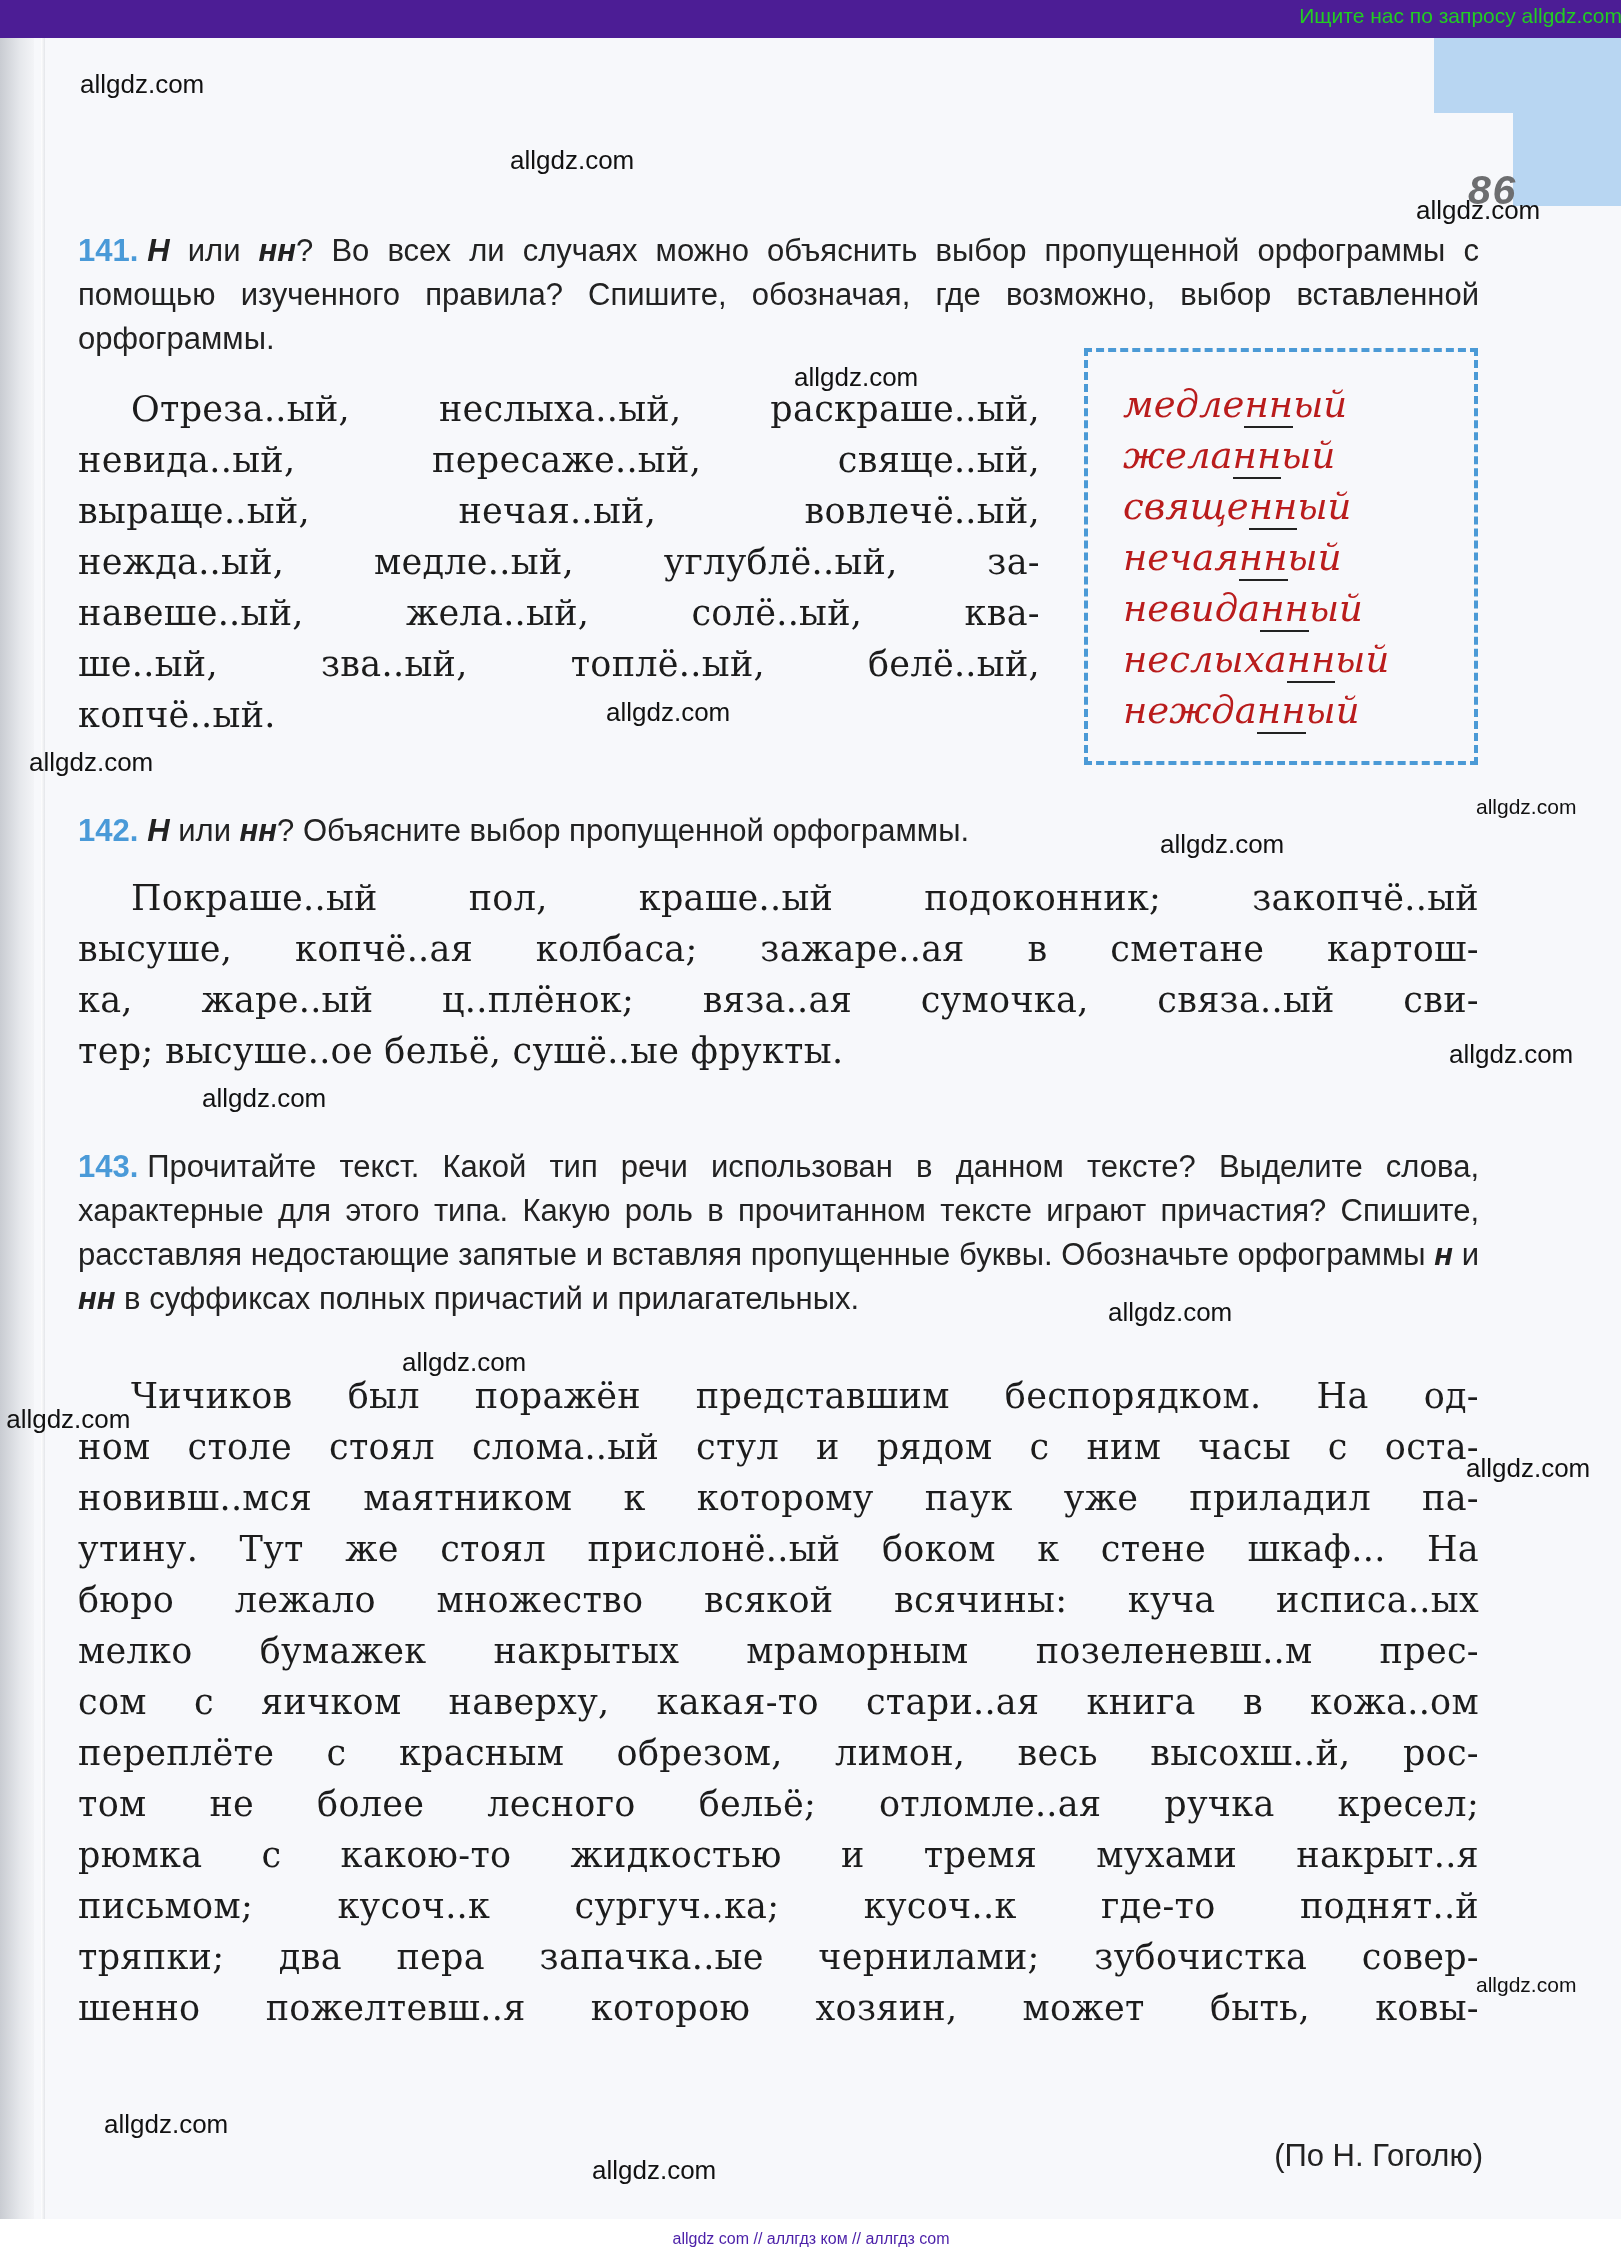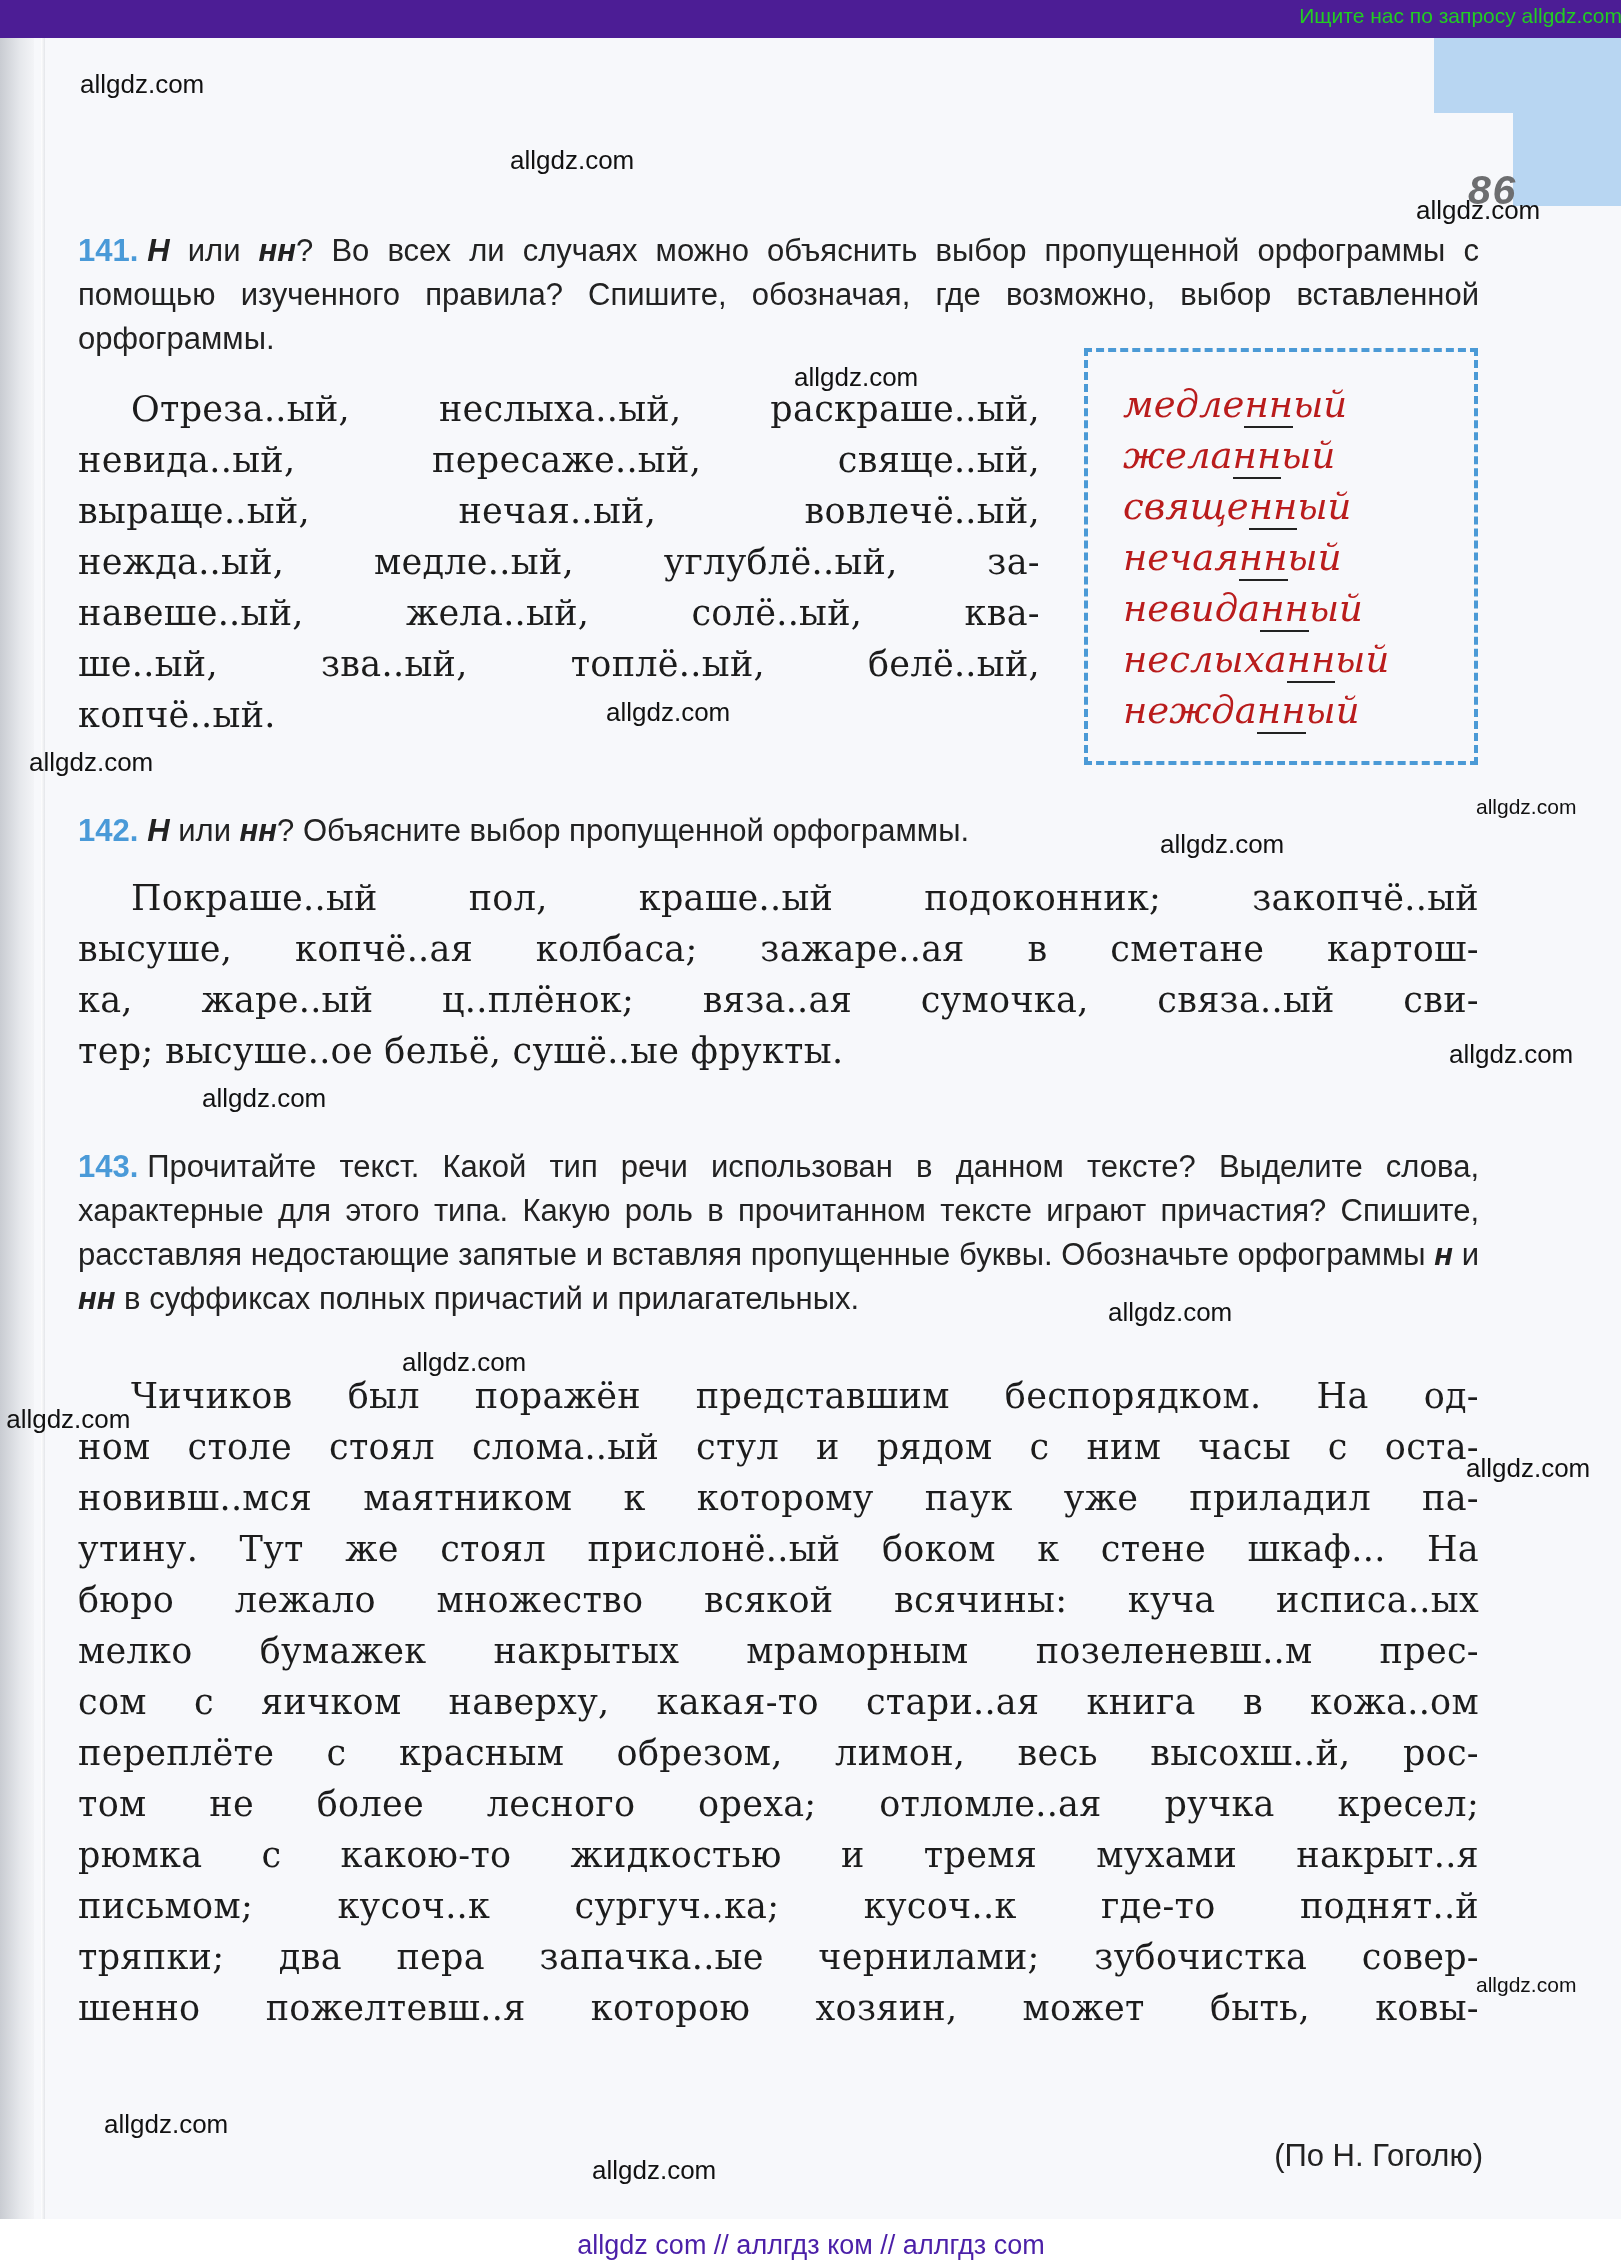--- a/index.html
+++ b/index.html
@@ -72,21 +72,21 @@
   }
   .wm {
     position:absolute; font-family:"Liberation Sans", sans-serif; font-size:26px;
     color:#111; white-space:nowrap;
   }
   .wm.small { font-size:21px; }
   .footer {
     position:absolute; left:0; top:2219px; width:1622px; height:45px; background:#ffffff;
     text-align:center;
   }
-  .footer span { display:inline-block; margin-top:10.6px; color:#4b1fa8; font-size:27px; }
+  .footer span { display:inline-block; margin-top:10.6px; color:#4b1fa8; font-size:16px; }
 </style>
 </head>
 <body>
 
 <div class="top-banner">
   <span>Ищите нас по запросу allgdz.com</span>
 </div>
 
 <div class="page">
   <div class="binding-shadow"></div>
@@ -136,21 +136,21 @@
 
   <div class="body-text" style="top:1333px; width:1401px;">
     <span class="line indent">Чичиков был поражён представшим беспорядком. На од-</span>
     <span class="line">ном столе стоял слома..ый стул и рядом с ним часы с оста-</span>
     <span class="line">новивш..мся маятником к которому паук уже приладил па-</span>
     <span class="line">утину. Тут же стоял прислонё..ый боком к стене шкаф... На</span>
     <span class="line">бюро лежало множество всякой всячины: куча исписа..ых</span>
     <span class="line">мелко бумажек накрытых мраморным позеленевш..м прес-</span>
     <span class="line">сом с яичком наверху, какая-то стари..ая книга в кожа..ом</span>
     <span class="line">переплёте с красным обрезом, лимон, весь высохш..й, рос-</span>
-    <span class="line">том не более лесного ореха; отломле..ая ручка кресел;</span>
+    <span class="line">том не более лесного бельё; отломле..ая ручка кресел;</span>
     <span class="line">рюмка с какою-то жидкостью и тремя мухами накрыт..я</span>
     <span class="line">письмом; кусоч..к сургуч..ка; кусоч..к где-то поднят..й</span>
     <span class="line">тряпки; два пера запачка..ые чернилами; зубочистка совер-</span>
     <span class="line">шенно пожелтевш..я которою хозяин, может быть, ковы-</span>
   </div>
 
   <div class="source">(По Н. Гоголю)</div>
 </div>
 
 <div id="wm-layer">

